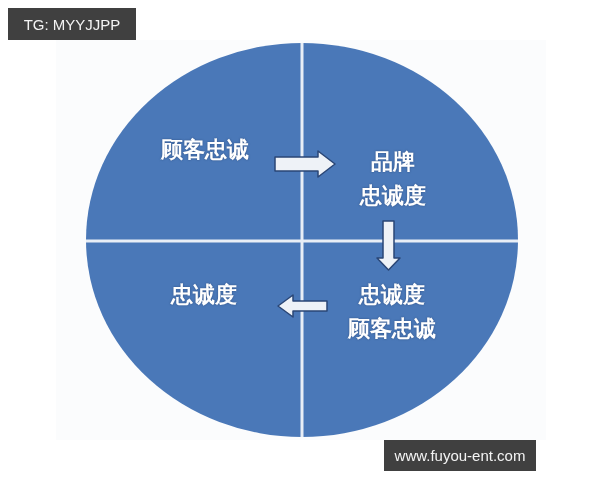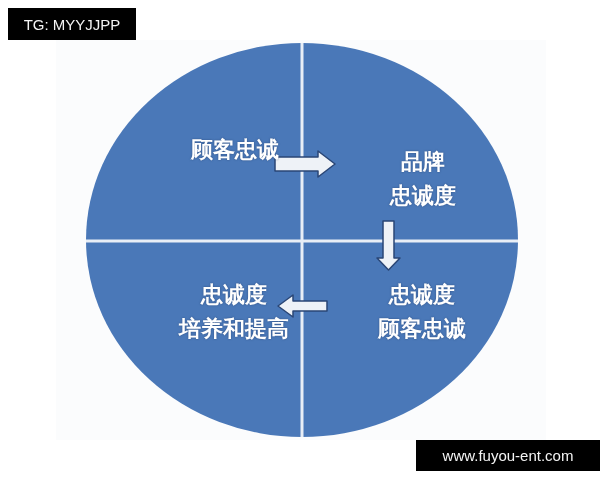--- a/index.html
+++ b/index.html
@@ -11,24 +11,23 @@
     .canvas-bg {
       position: absolute; left: 56px; top: 40px; width: 490px; height: 400px;
       background: #fbfcfd;
     }
     .diagram { position: absolute; left: 0; top: 0; width: 600px; height: 480px; }
     .label-text {
       position: absolute; color: #ffffff; font-weight: bold; font-size: 22px;
       line-height: 34px; text-align: center; white-space: nowrap;
       text-shadow: 0 0 2px rgba(30,50,90,0.6);
       letter-spacing: 0px;
-      margin-left: 30px;
     }
     .badge {
-      position: absolute; background: #000000; color: #f4f4f4;
+      position: absolute; background: #404040; color: #f4f4f4;
       font-family: "Liberation Sans", sans-serif; font-size: 15px;
       display: flex; align-items: center; justify-content: center;
     }
   </style>
 </head>
 <body>
 
 <div class="canvas-bg"></div>
 
 <svg class="diagram" viewBox="0 0 600 480" xmlns="http://www.w3.org/2000/svg">
@@ -58,22 +57,21 @@
   <div>忠诚度</div>
 </div>
 
 <div class="label-text" style="left:322px; top:278px; width:140px;">
   <div>忠诚度</div>
   <div>顾客忠诚</div>
 </div>
 
 <div class="label-text" style="left:134px; top:278px; width:140px;">
   <div>忠诚度</div>
-  <div>培养和提高</div>
 </div>
 
 <div class="badge" style="left:8px; top:8px; width:128px; height:32px;">
   <span>TG: MYYJJPP</span>
 </div>
 
-<div class="badge" style="left:416px; top:440px; width:184px; height:31px;">
+<div class="badge" style="left:384px; top:440px; width:152px; height:31px;">
   <span>www.fuyou-ent.com</span>
 </div>
 
 </body></html>

